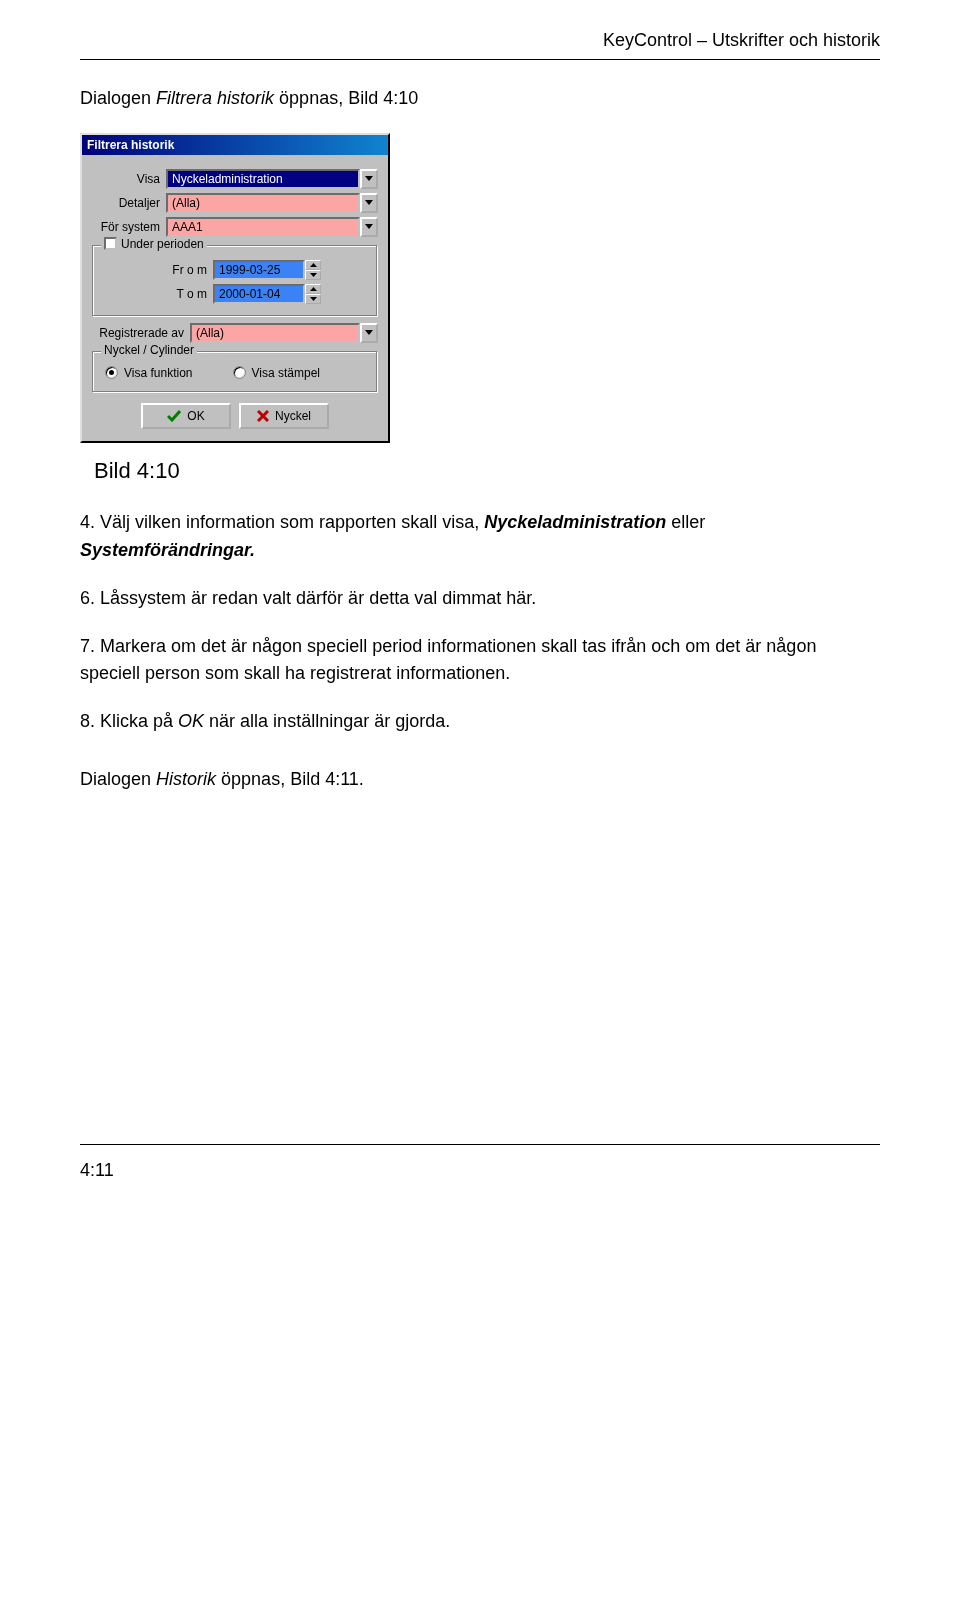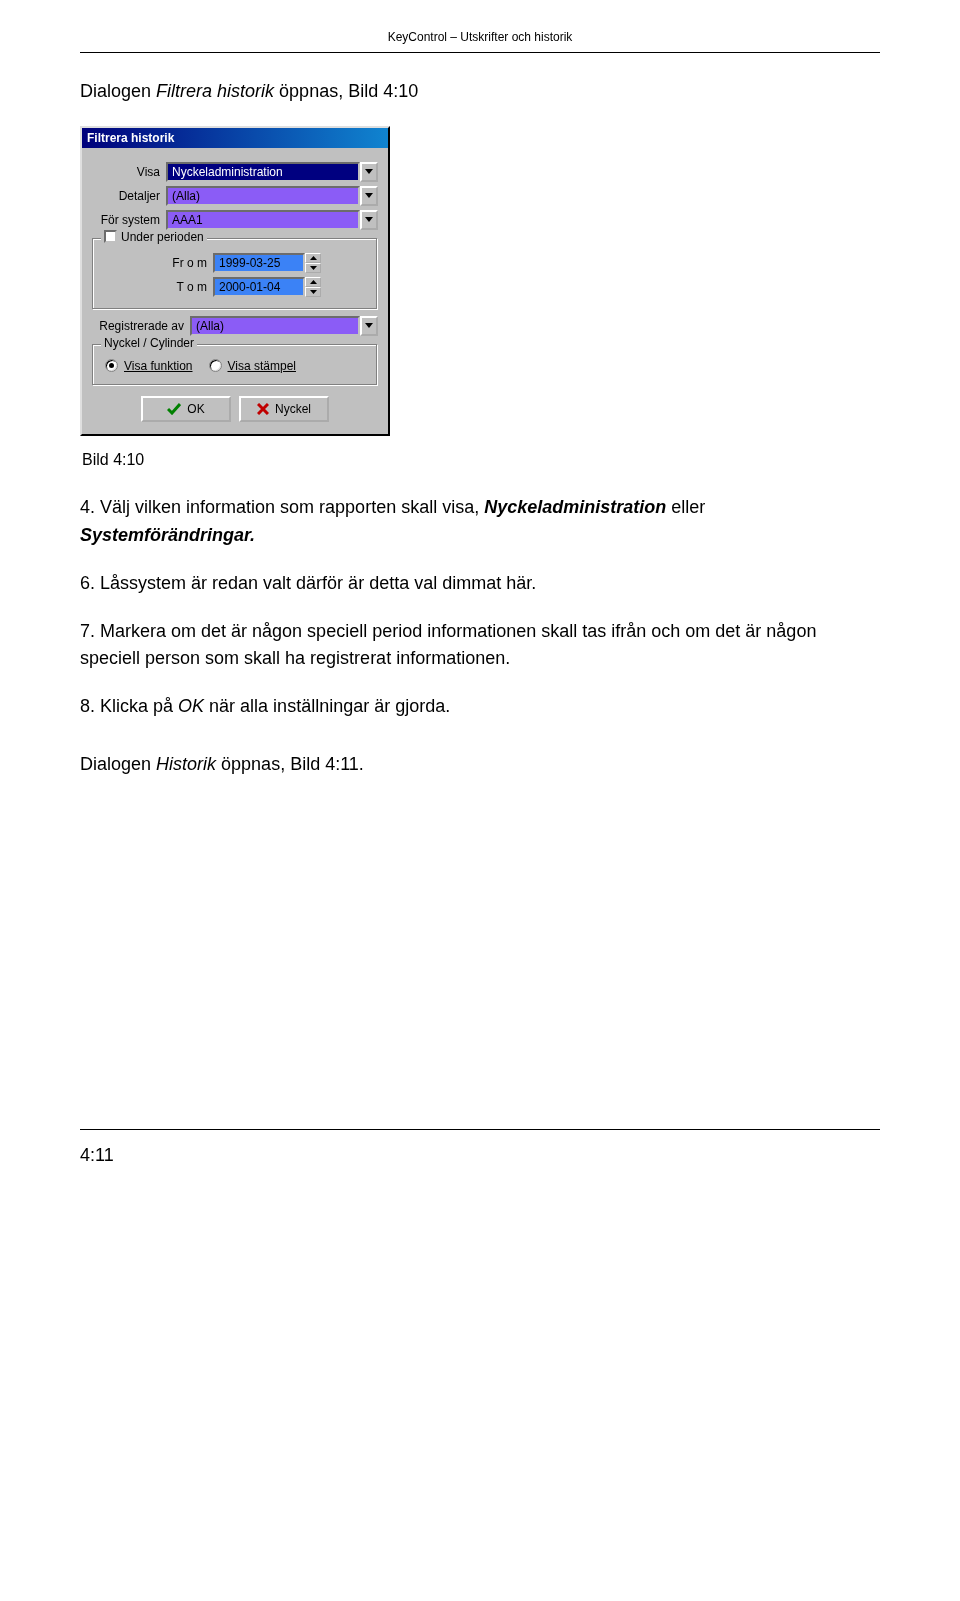--- a/index.html
+++ b/index.html
@@ -8,44 +8,44 @@
     padding: 0;
     font-family: Arial, Helvetica, sans-serif;
     background: #fff;
     color: #000;
     width: 960px;
   }
   .page {
     padding: 30px 80px 40px 80px;
   }
   .header-title {
-    text-align: center;
-    font-size: 12px;
+    text-align: right;
+    font-size: 18px;
     margin-bottom: 8px;
   }
   .hr-top {
     border: none;
     border-top: 1.5px solid #000;
     margin: 0 0 25px 0;
   }
   .hr-bottom {
     border: none;
     border-top: 1.5px solid #000;
     margin: 50px 0 15px 0;
   }
   .para {
     font-size: 18px;
     line-height: 1.55;
     margin: 0 0 20px 0;
   }
   .italic { font-style: italic; }
   .bold-italic { font-style: italic; font-weight: bold; }
   .caption {
-    font-size: 16px;
-    margin: 15px 0 25px 2px;
+    font-size: 22px;
+    margin: 15px 0 25px 14px;
   }
   .page-num {
     text-align: left;
     font-size: 18px;
   }
 
   
   .dialog {
     width: 310px;
     background: #c0c0c0;
@@ -80,21 +80,21 @@
   .lbl.w1 { width: 74px; }
   .lbl.w2 { width: 64px; }
   .combo {
     flex: 1;
     display: flex;
     align-items: stretch;
     height: 20px;
   }
   .combo-input {
     flex: 1;
-    background: #8b5cf6;
+    background: #fca5a5;
     border: 2px inset #c0c0c0;
     padding: 1px 4px;
     font-size: 12px;
     line-height: 14px;
     overflow: hidden;
     white-space: nowrap;
   }
   .combo.focused .combo-input {
     background: #000080;
     color: #fff;
@@ -154,23 +154,22 @@
   }
   .checkbox {
     width: 13px;
     height: 13px;
     background: #fff;
     border: 2px inset #c0c0c0;
     display: inline-block;
   }
   .radio-row {
     display: flex;
-    gap: 16px;
+    gap: 40px;
     padding: 4px 4px;
-    text-decoration: underline;
   }
   .radio {
     display: flex;
     align-items: center;
     gap: 6px;
     font-size: 12px;
   }
   .radio-dot {
     width: 13px;
     height: 13px;

